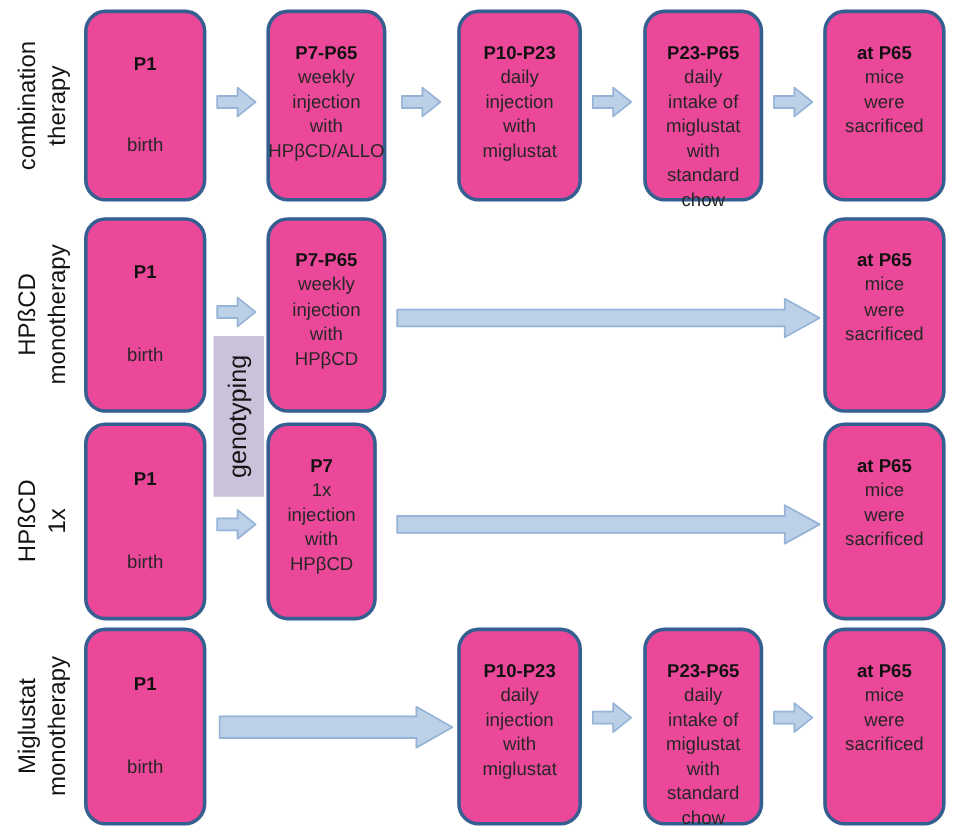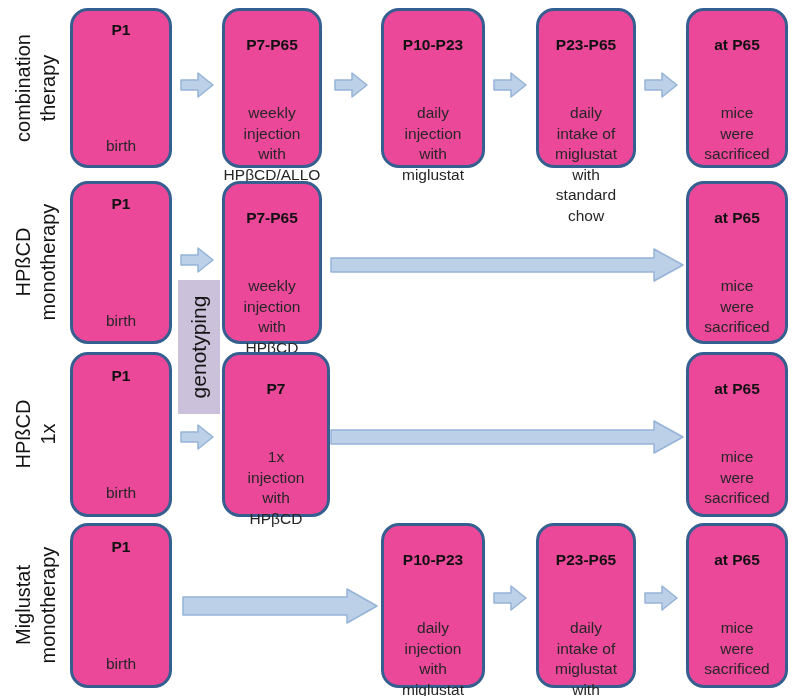--- a/index.html
+++ b/index.html
@@ -31,21 +31,21 @@
     text-align: center;
     font-size: 15.5px;
     line-height: 1.32;
   }
   .box.center {
     justify-content: center;
     padding-top: 6px;
     gap: 48px;
   }
   .box .title { font-weight: bold; color: #111; }
-  .box .body { white-space: pre-line; margin-top: 48px; }
+  .box .body { white-space: pre-line; }
   .rot-label {
     position: absolute;
     width: 170px;
     height: 56px;
     transform: rotate(-90deg);
     display: flex;
     align-items: center;
     justify-content: center;
     text-align: center;
     font-size: 20px;
@@ -181,21 +181,21 @@
 
   <div class="box center" style="left:70px; top:352px; width:102px; height:165px;">
     <div class="title">P1</div>
     <div class="body">birth</div>
   </div>
   <div class="arrow" style="left:180px; top:422px;">
     <svg width="34" height="30" viewBox="0 0 34 30">
         <path d="M1 10 H18 V3 L33 15 L18 27 V20 H1 Z"></path>
       </svg>
   </div>
-  <div class="box" style="left:222px; top:352px; width:108px; height:165px;">
+  <div class="box" style="left:222px; top:352px; width:92px; height:165px;">
     <div class="title">P7</div>
     <div class="body">1x
 injection
 with
 HPβCD</div>
   </div>
   <div class="arrow" style="left:330px; top:417px;">
     <svg width="354" height="40" viewBox="0 0 354 40">
         <path d="M1 13 H324 V4 L353 20 L324 36 V27 H1 Z"></path>
       </svg>

